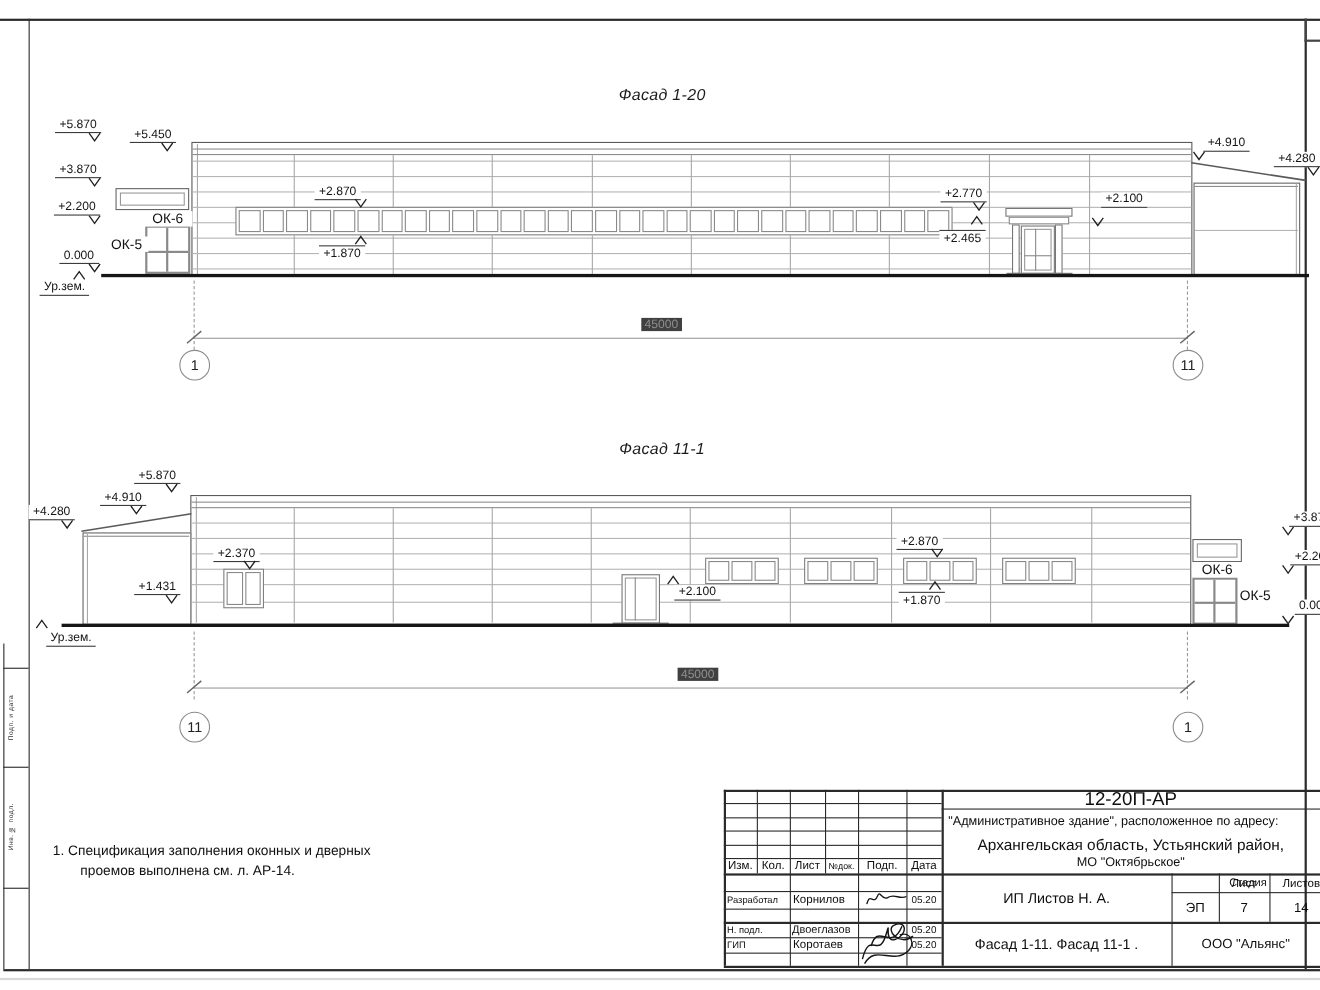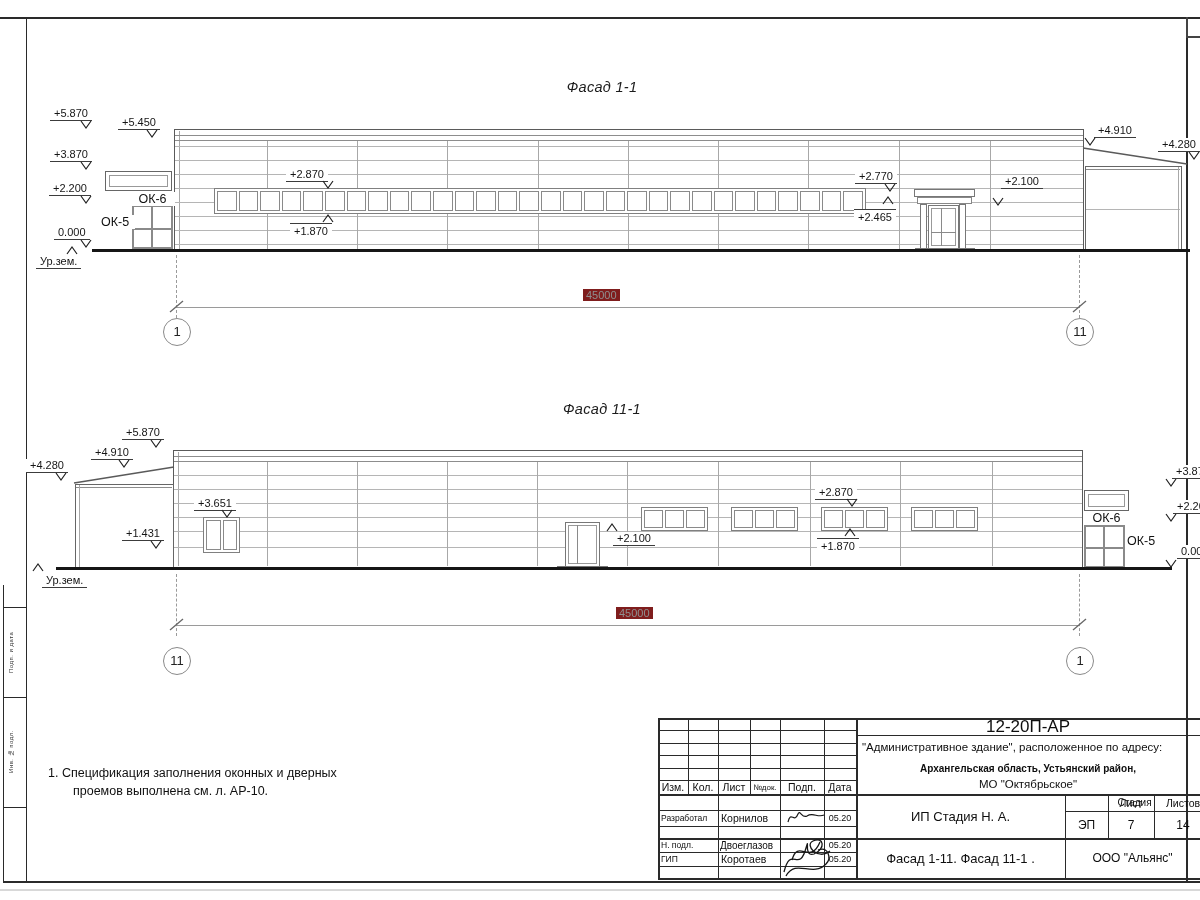--- a/index.html
+++ b/index.html
@@ -16,21 +16,21 @@
   .rect{position:absolute;border:1px solid #777;background:#fff;box-sizing:border-box;}
   .win{position:absolute;border:1px solid #808080;background:#fff;box-sizing:border-box;
        display:flex;gap:2px;padding:2px;z-index:6;}
   .win .pane{flex:1;border:1px solid #8a8a8a;background:#fff;}
   .lvl{position:absolute;font-size:11px;color:#151515;white-space:nowrap;z-index:9;background:#fff;line-height:12px;}
   .lvl .u{border-bottom:1px solid #3c3c3c;padding:0 4px 1px 4px;display:inline-block;}
   .lvl .ov{border-top:1px solid #3c3c3c;padding:1px 4px 0 4px;display:inline-block;}
   .arr{position:absolute;z-index:9;}
   .ext{position:absolute;border-left:1px dashed #9a9a9a;width:0;}
   .dim{position:absolute;background:#9a9a9a;height:1px;z-index:2;}
-  .dimtxt{position:absolute;color:#8f8f8f;font-size:11px;z-index:3;background:#7f1d1d;padding:0 3px;text-align:right;}
+  .dimtxt{position:absolute;color:#8f8f8f;font-size:11px;z-index:3;background:#404040;padding:0 3px;text-align:right;}
   .bubble{position:absolute;width:26px;height:26px;border:1px solid #8a8a8a;border-radius:50%;
           background:#fff;text-align:center;line-height:26px;font-size:13px;color:#222;z-index:5;}
   .ftitle{position:absolute;font-style:italic;font-size:14.5px;color:#1c1c1c;text-align:center;letter-spacing:.3px;}
   .oklabel{position:absolute;font-size:12.5px;color:#111;text-align:center;z-index:8;background:#fff;line-height:14px;}
   .ground{position:absolute;background:#161616;height:3px;z-index:7;}
   .tb{position:absolute;display:flex;align-items:center;justify-content:center;font-size:11px;
       color:#0e0e0e;white-space:nowrap;box-sizing:border-box;z-index:4;}
   .tb.left{justify-content:flex-start;}
   .note{position:absolute;font-size:12.5px;color:#101010;white-space:nowrap;}
   .vtext{position:absolute;writing-mode:vertical-rl;transform:rotate(180deg);font-size:6px;color:#333;
@@ -76,21 +76,21 @@
       <path d="M788,822 C791,810 794,824 798,814 C800,809 802,819 807,816 C813,812 818,818 824,815"></path>
     </g>
     <g stroke="#151515" stroke-width="1.3" fill="none">
       <path d="M784,872 C791,844 799,874 806,848 C810,834 803,858 814,854 C826,849 824,836 813,841 C804,845 818,861 830,851"></path>
       <path d="M786,876 C796,858 812,878 826,864 C832,858 828,846 818,850"></path>
       <path d="M792,860 C798,838 810,866 820,842"></path>
     </g>
   </svg>
 
   <div>
-    <div class="ftitle" style="left:517px;top:79px;width:170px;">Фасад 1-1</div>
+    <div class="ftitle" style="left:517px;top:79px;width:170px;">Фасад 1-20</div>
 
     <div class="outline" style="left:174px;top:129px;width:910px;height:122px;"></div>
     <div class="vl" style="left:179px;top:131px;height:118px;"></div>
     <div class="hl" style="left:175px;top:135px;width:908px;background:#8d8d8d;"></div>
     <div class="hl" style="left:175px;top:140px;width:908px;background:#8d8d8d;"></div>
 
     <div class="hl" style="left:175px;top:146px;width:908px;"></div>
     <div class="hl" style="left:175px;top:160px;width:908px;"></div>
     <div class="hl" style="left:175px;top:174px;width:908px;"></div>
     <div class="hl" style="left:175px;top:188px;width:908px;"></div>
@@ -305,21 +305,21 @@
         <path d="M1,1 L6,8 L11,1" fill="none" stroke="#222" stroke-width="1.2"></path>
       </svg>
     <div class="lvl" style="left:91px;top:446px;"><span class="u">+4.910</span></div>
     <svg class="arr" width="12" height="10" style="left:118px;top:459px;">
         <path d="M1,1 L6,8 L11,1" fill="none" stroke="#222" stroke-width="1.2"></path>
       </svg>
     <div class="lvl" style="left:26px;top:459px;"><span class="u">+4.280</span></div>
     <svg class="arr" width="12" height="10" style="left:55px;top:472px;">
         <path d="M1,1 L6,8 L11,1" fill="none" stroke="#222" stroke-width="1.2"></path>
       </svg>
-    <div class="lvl" style="left:194px;top:497px;"><span class="u">+3.651</span></div>
+    <div class="lvl" style="left:194px;top:497px;"><span class="u">+2.370</span></div>
     <svg class="arr" width="12" height="10" style="left:221px;top:509px;">
         <path d="M1,1 L6,8 L11,1" fill="none" stroke="#222" stroke-width="1.2"></path>
       </svg>
     <div class="lvl" style="left:122px;top:527px;"><span class="u">+1.431</span></div>
     <svg class="arr" width="12" height="10" style="left:150px;top:540px;">
         <path d="M1,1 L6,8 L11,1" fill="none" stroke="#222" stroke-width="1.2"></path>
       </svg>
     <svg class="arr" width="12" height="10" style="left:32px;top:562px;">
         <path d="M1,9 L6,2 L11,9" fill="none" stroke="#222" stroke-width="1.2"></path>
       </svg>
@@ -354,21 +354,21 @@
 
     <div class="ext" style="left:176px;top:574px;height:62px;"></div>
     <div class="ext" style="left:1079px;top:574px;height:62px;"></div>
     <div class="dim" style="left:176px;top:625px;width:904px;"></div>
     <div class="dimtxt" style="left:616px;top:607px;">45000</div>
     <div class="bubble" style="left:163px;top:647px;">11</div>
     <div class="bubble" style="left:1066px;top:647px;">1</div>
   </div>
 
   <div class="note" style="left:48px;top:766px;">1. Спецификация заполнения оконных и дверных</div>
-  <div class="note" style="left:73px;top:784px;">проемов выполнена см. л. АР-10.</div>
+  <div class="note" style="left:73px;top:784px;">проемов выполнена см. л. АР-14.</div>
 
   <div>
 
     <div class="h h15" style="left:658px;top:718px;width:542px;"></div>
     <div class="h" style="left:658px;top:730px;width:198px;"></div>
     <div class="h" style="left:658px;top:743px;width:198px;"></div>
     <div class="h" style="left:658px;top:755px;width:198px;"></div>
     <div class="h" style="left:658px;top:768px;width:198px;"></div>
     <div class="h" style="left:658px;top:780px;width:198px;"></div>
     <div class="h" style="left:856px;top:735px;width:344px;"></div>
@@ -404,23 +404,23 @@
     <div class="tb" style="left:824px;top:810px;width:32px;height:16px;font-size:9px;">05.20</div>
     <div class="tb left" style="left:661px;top:838px;width:56px;height:14px;font-size:8.5px;">Н. подл.</div>
     <div class="tb left" style="left:720px;top:838px;width:60px;height:14px;font-size:10px;">Двоеглазов</div>
     <div class="tb" style="left:824px;top:838px;width:32px;height:14px;font-size:9px;">05.20</div>
     <div class="tb left" style="left:661px;top:852px;width:56px;height:14px;font-size:8.5px;">ГИП</div>
     <div class="tb left" style="left:721px;top:852px;width:58px;height:14px;font-size:10.5px;">Коротаев</div>
     <div class="tb" style="left:824px;top:852px;width:32px;height:14px;font-size:9px;">05.20</div>
 
     <div class="tb" style="left:856px;top:718px;width:344px;height:17px;font-size:17px;">12-20П-АР</div>
     <div class="tb left" style="left:862px;top:740px;width:360px;height:14px;font-size:11.5px;overflow:visible;">"Административное здание", расположенное по адресу:</div>
-    <div class="tb" style="left:856px;top:761px;width:344px;height:14px;font-size:10px;font-weight:bold;">Архангельская область, Устьянский район,</div>
+    <div class="tb" style="left:856px;top:761px;width:344px;height:14px;font-size:14px;">Архангельская область, Устьянский район,</div>
     <div class="tb" style="left:856px;top:777px;width:344px;height:14px;font-size:11.5px;">МО "Октябрьское"</div>
-    <div class="tb" style="left:856px;top:794px;width:209px;height:44px;font-size:13px;">ИП Стадия Н. А.</div>
+    <div class="tb" style="left:856px;top:794px;width:209px;height:44px;font-size:13px;">ИП Листов Н. А.</div>
     <div class="tb" style="left:1113px;top:794px;width:43px;height:17px;font-size:10px;">Стадия</div>
     <div class="tb" style="left:1108px;top:794px;width:46px;height:17px;font-size:10.5px;">Лист</div>
     <div class="tb" style="left:1154px;top:794px;width:58px;height:17px;font-size:10.5px;">Листов</div>
     <div class="tb" style="left:1065px;top:811px;width:43px;height:27px;font-size:12px;">ЭП</div>
     <div class="tb" style="left:1108px;top:811px;width:46px;height:27px;font-size:12px;">7</div>
     <div class="tb" style="left:1154px;top:811px;width:58px;height:27px;font-size:12px;">14</div>
     <div class="tb" style="left:856px;top:838px;width:209px;height:40px;font-size:13px;">Фасад 1-11. Фасад 11-1 .</div>
     <div class="tb" style="left:1065px;top:838px;width:135px;height:40px;font-size:12px;">ООО "Альянс"</div>
   </div>
 

